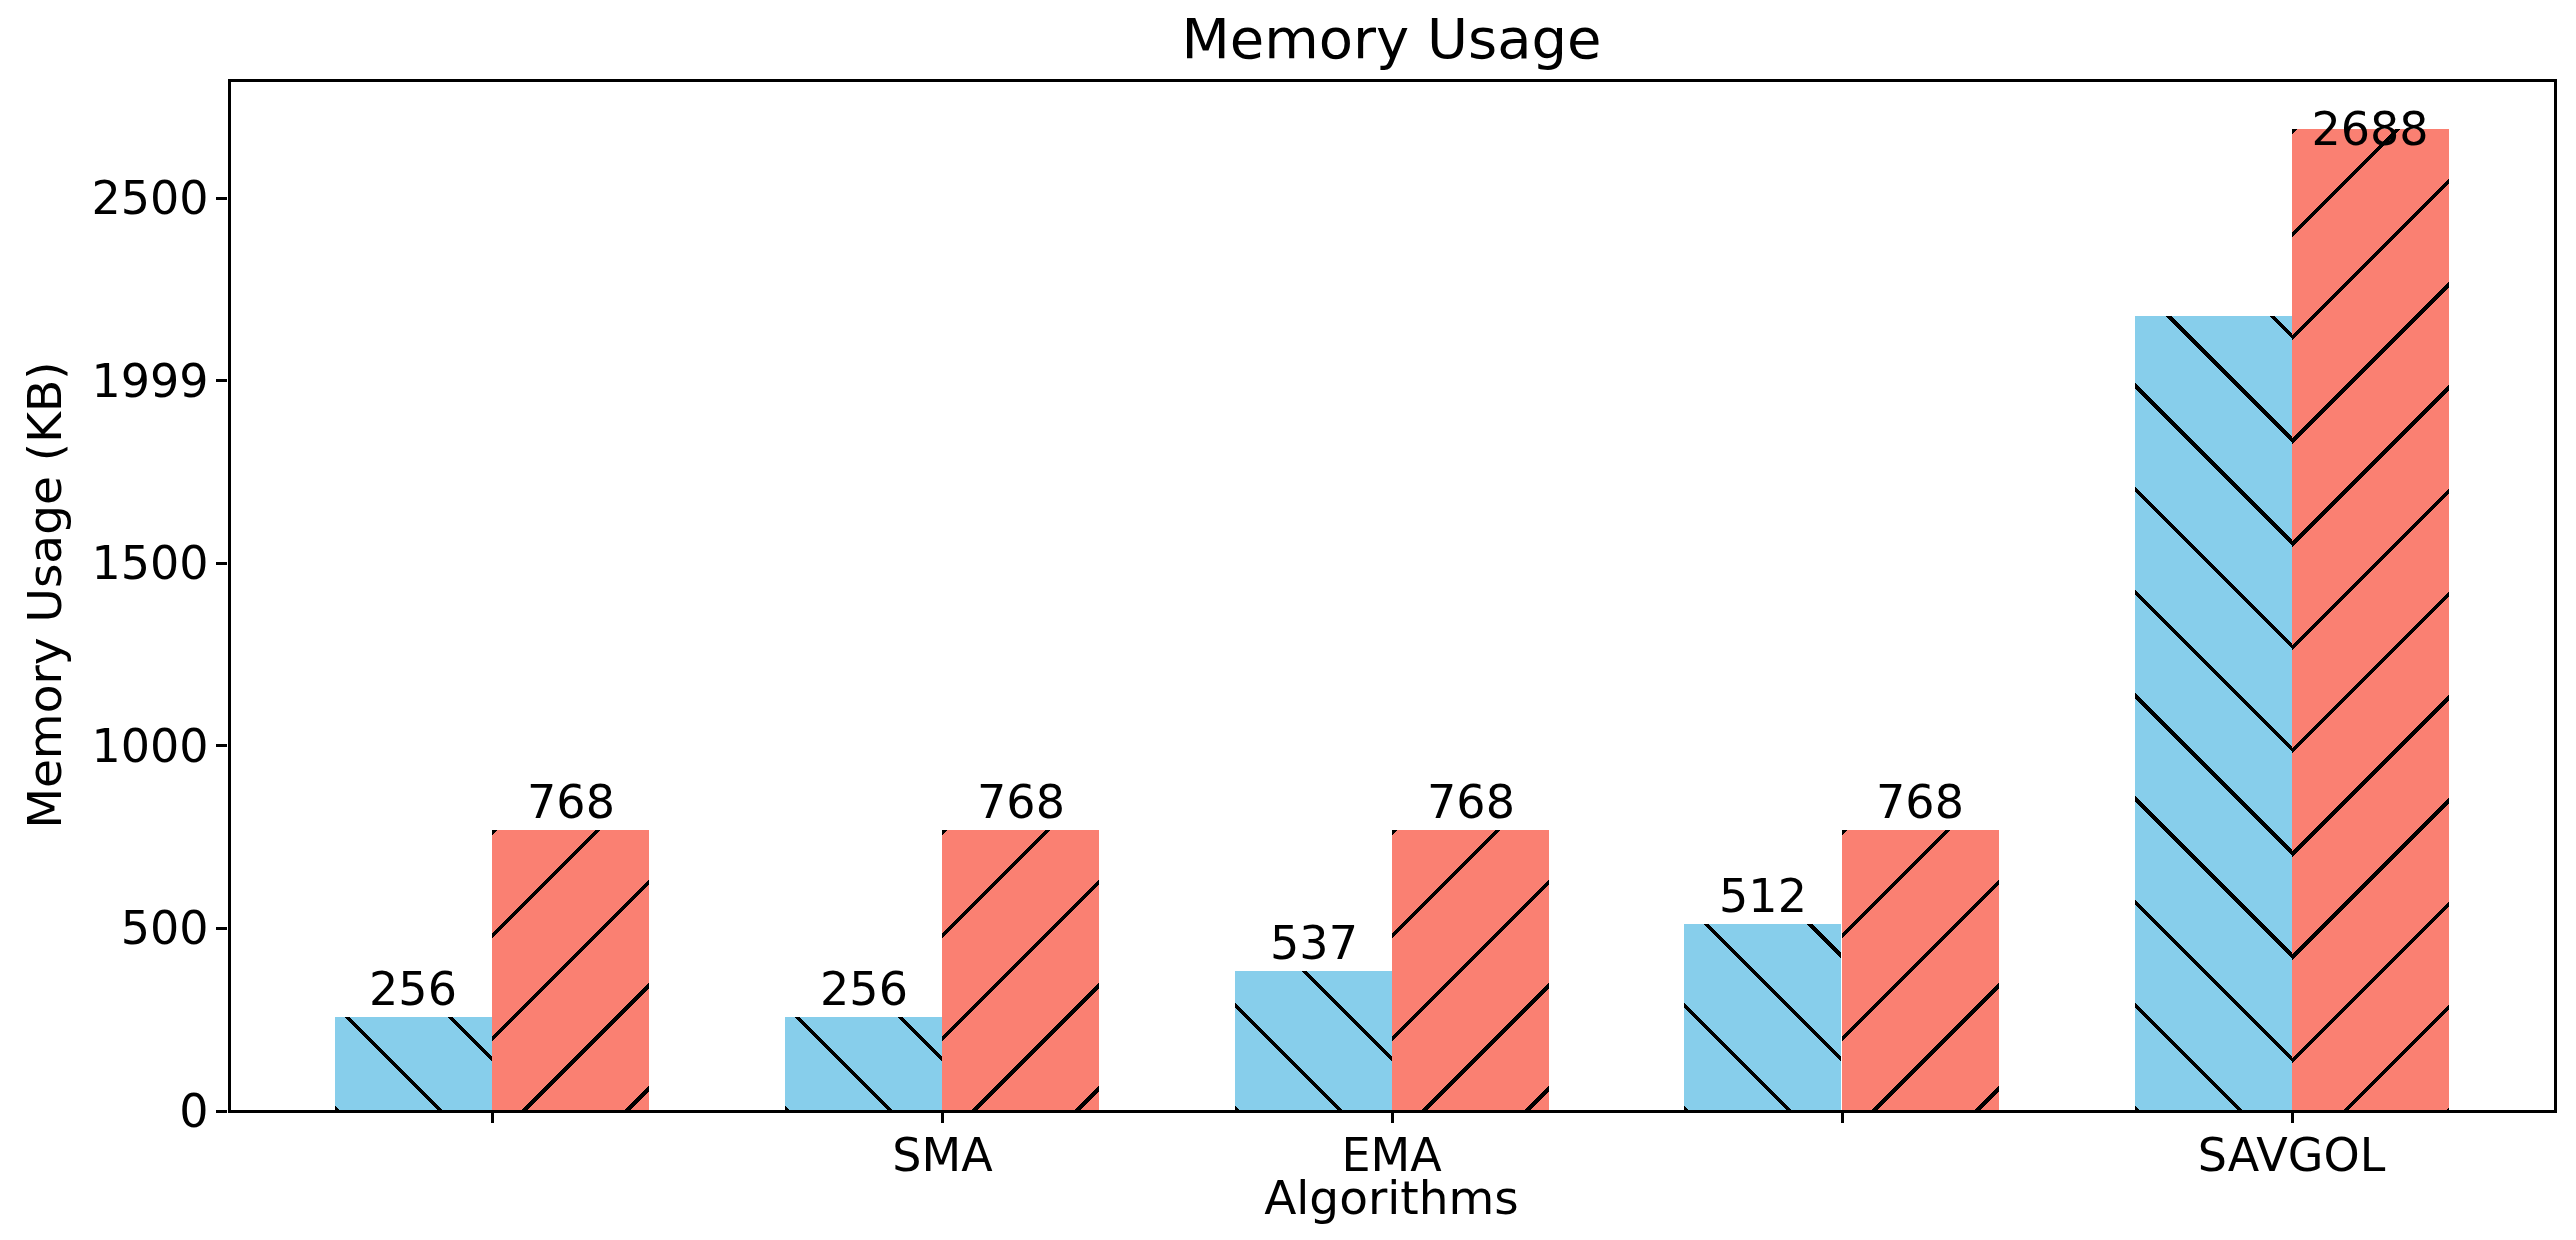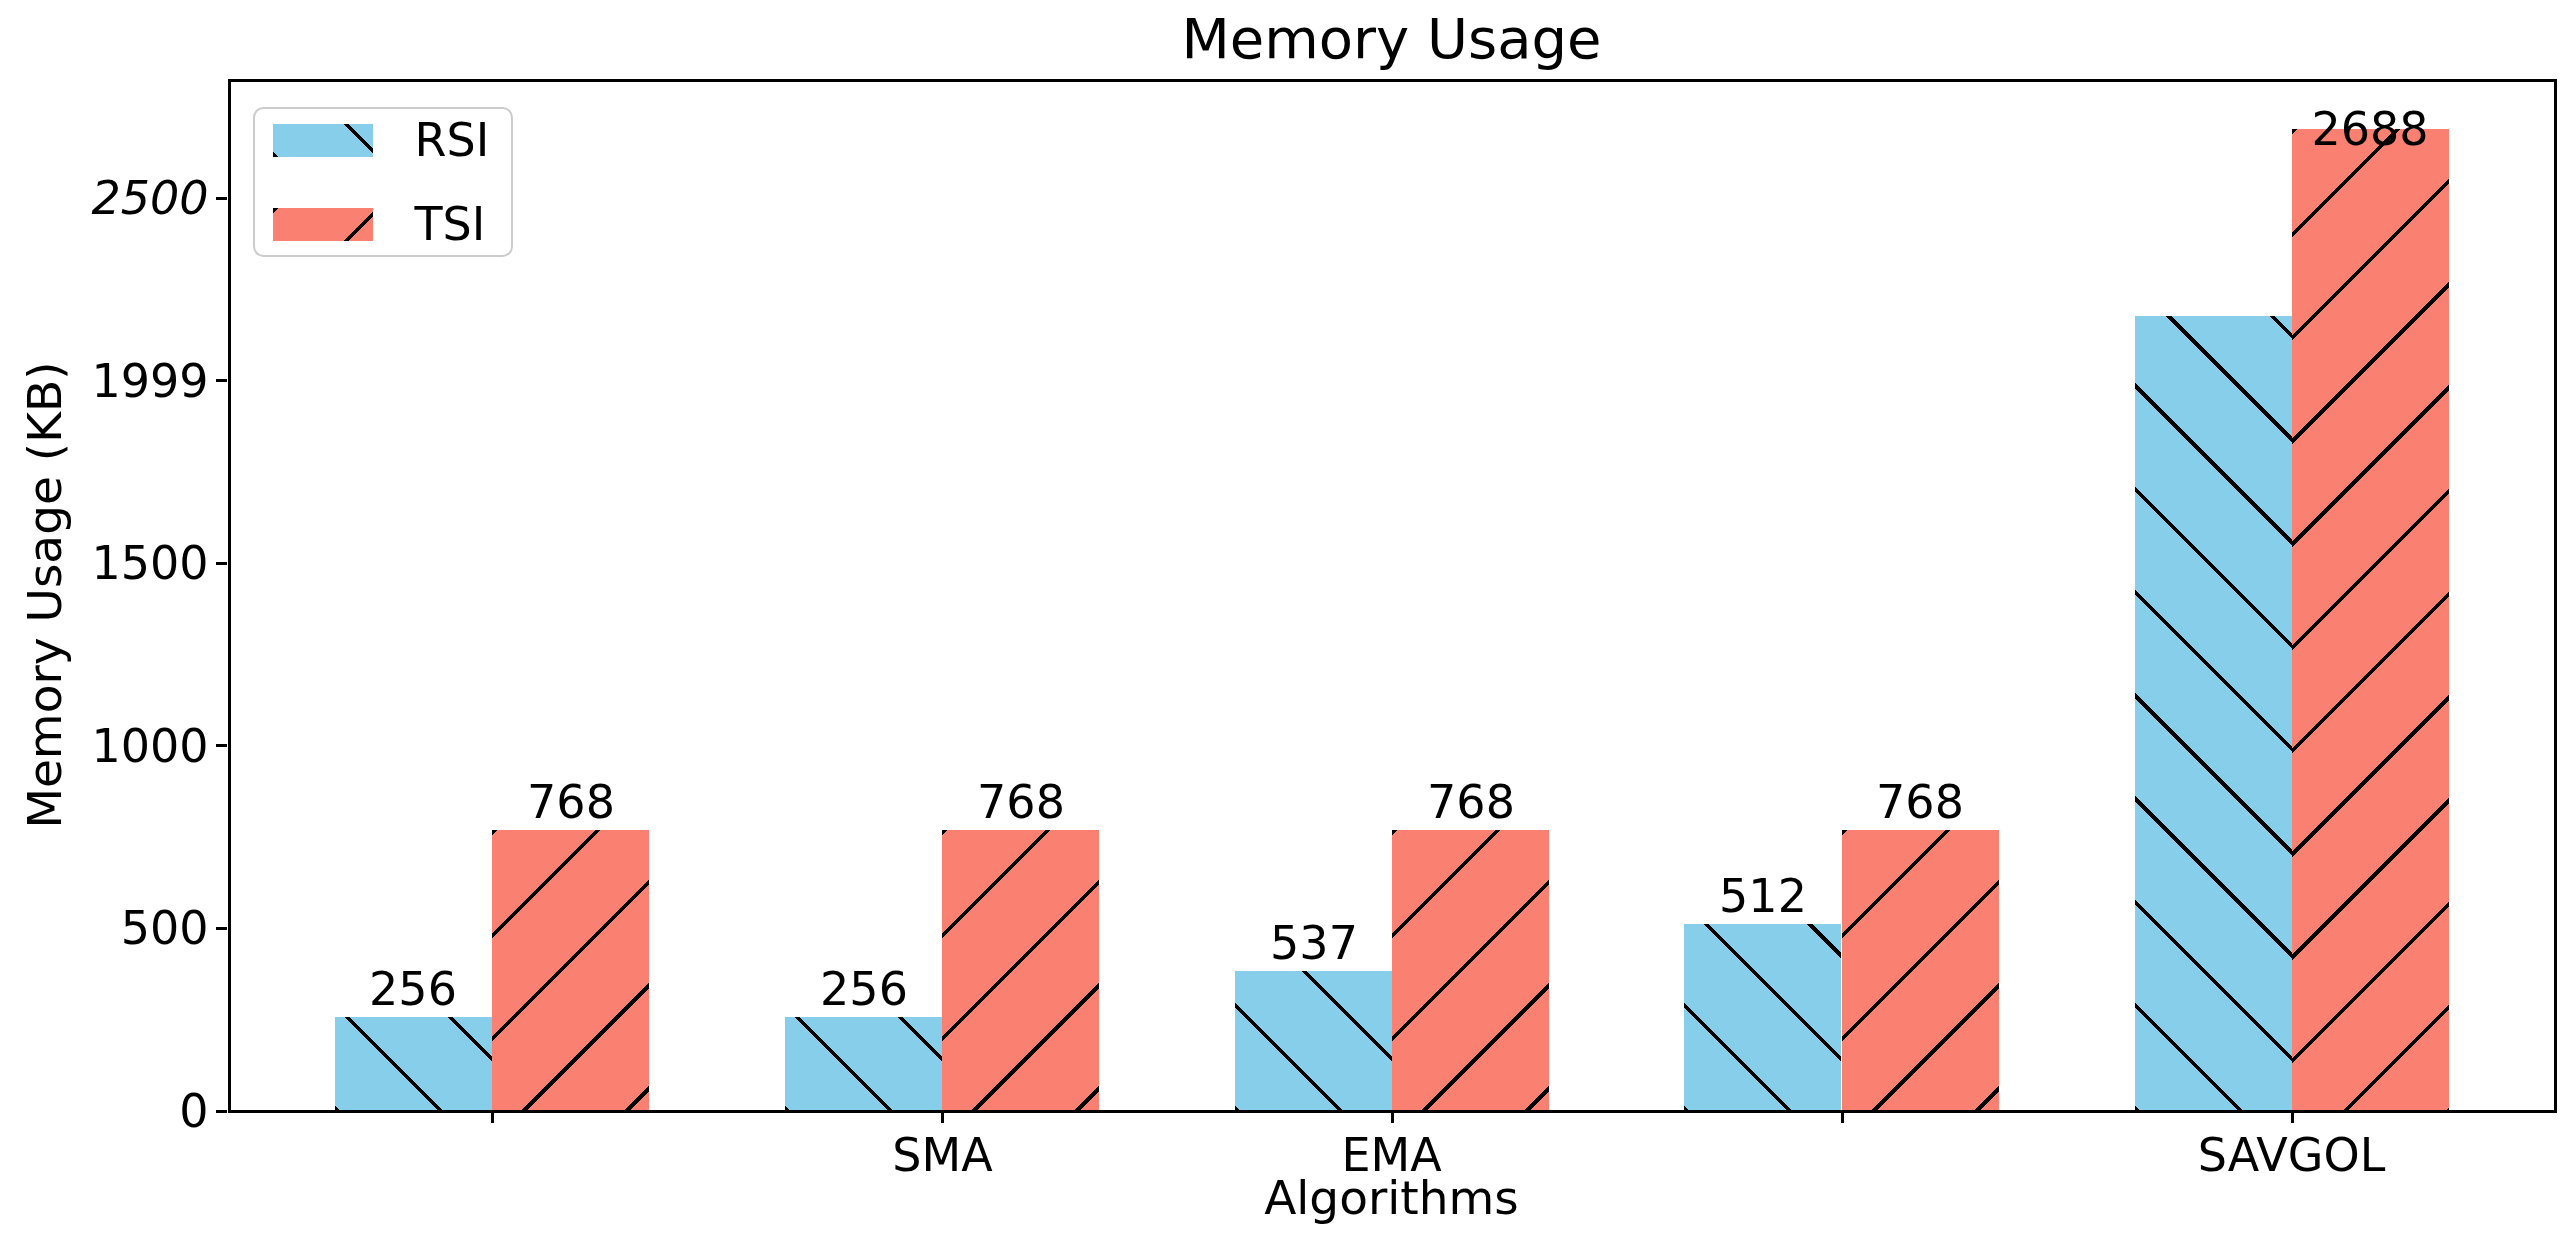--- a/index.html
+++ b/index.html
@@ -95,30 +95,20 @@
 <body>
 
 <div class="figure" id="figure">
 
   <div class="chart-title">Memory Usage</div>
 
   <div class="y-axis-label">Memory Usage (KB)</div>
 
   <div class="x-axis-label">Algorithms</div>
 
-  <div class="legend">
-    <div class="legend-row">
-      <span class="legend-swatch" style="background-color: rgb(135, 206, 235); background-image: repeating-linear-gradient(45deg, rgb(0, 0, 0) 0px, rgb(0, 0, 0) 3.9px, transparent 3.9px, transparent 73px);"></span>
-      <span class="legend-label">RSI</span>
-    </div>
-    <div class="legend-row">
-      <span class="legend-swatch" style="background-color: rgb(250, 128, 114); background-image: repeating-linear-gradient(135deg, rgb(0, 0, 0) 0px, rgb(0, 0, 0) 3.9px, transparent 3.9px, transparent 73px);"></span>
-      <span class="legend-label">TSI</span>
-    </div>
-  </div>
 
 <div class="bar" style="left: 335px; top: 1017px; width: 157px; height: 94px; background-color: rgb(135, 206, 235); background-image: repeating-linear-gradient(45deg, rgb(0, 0, 0) 0px, rgb(0, 0, 0) 3.9px, transparent 3.9px, transparent 73px);"></div>
     <div class="bar-value" style="left: 282px; top: 962px;">256</div>
     <div class="bar" style="left: 785px; top: 1017px; width: 157px; height: 94px; background-color: rgb(135, 206, 235); background-image: repeating-linear-gradient(45deg, rgb(0, 0, 0) 0px, rgb(0, 0, 0) 3.9px, transparent 3.9px, transparent 73px);"></div>
     <div class="bar-value" style="left: 733px; top: 962px;">256</div>
     <div class="bar" style="left: 1235px; top: 971px; width: 157px; height: 140px; background-color: rgb(135, 206, 235); background-image: repeating-linear-gradient(45deg, rgb(0, 0, 0) 0px, rgb(0, 0, 0) 3.9px, transparent 3.9px, transparent 73px);"></div>
     <div class="bar-value" style="left: 1183px; top: 916px;">537</div>
     <div class="bar" style="left: 1684px; top: 924px; width: 157px; height: 187px; background-color: rgb(135, 206, 235); background-image: repeating-linear-gradient(45deg, rgb(0, 0, 0) 0px, rgb(0, 0, 0) 3.9px, transparent 3.9px, transparent 73px);"></div>
     <div class="bar-value" style="left: 1632px; top: 869px;">512</div>
     <div class="bar" style="left: 2135px; top: 316px; width: 157px; height: 795px; background-color: rgb(135, 206, 235); background-image: repeating-linear-gradient(45deg, rgb(0, 0, 0) 0px, rgb(0, 0, 0) 3.9px, transparent 3.9px, transparent 73px);"></div>
@@ -140,21 +130,21 @@
     <div class="ytick-label" style="left: 16.6px; top: 1084px;">0</div>
     <div class="tick" style="left: 216px; top: 927px; width: 11.4px; height: 2.6px;"></div>
     <div class="ytick-label" style="left: 16.6px; top: 901px;">500</div>
     <div class="tick" style="left: 216px; top: 744px; width: 11.4px; height: 2.6px;"></div>
     <div class="ytick-label" style="left: 16.6px; top: 719px;">1000</div>
     <div class="tick" style="left: 216px; top: 562px; width: 11.4px; height: 2.6px;"></div>
     <div class="ytick-label" style="left: 16.6px; top: 536px;">1500</div>
     <div class="tick" style="left: 216px; top: 379px; width: 11.4px; height: 2.6px;"></div>
     <div class="ytick-label" style="left: 16.6px; top: 354px;">1999</div>
     <div class="tick" style="left: 216px; top: 197px; width: 11.4px; height: 2.6px;"></div>
-    <div class="ytick-label" style="left: 16.6px; top: 171px; font-style: italic;">2500</div>
+    <div class="ytick-label" style="left: 16.6px; top: 171px;">2500</div>
     <div class="tick" style="left: 491px; top: 1112px; width: 2.6px; height: 11.4px;"></div>
     <div class="tick" style="left: 941px; top: 1112px; width: 2.6px; height: 11.4px;"></div>
     <div class="xtick-label" style="left: 724px; top: 1128px;">SMA</div>
     <div class="tick" style="left: 1391px; top: 1112px; width: 2.6px; height: 11.4px;"></div>
     <div class="xtick-label" style="left: 1173px; top: 1128px;">EMA</div>
     <div class="tick" style="left: 1841px; top: 1112px; width: 2.6px; height: 11.4px;"></div>
     <div class="tick" style="left: 2291px; top: 1112px; width: 2.6px; height: 11.4px;"></div>
     <div class="xtick-label" style="left: 2073px; top: 1128px;">SAVGOL</div>
   </div>
 

